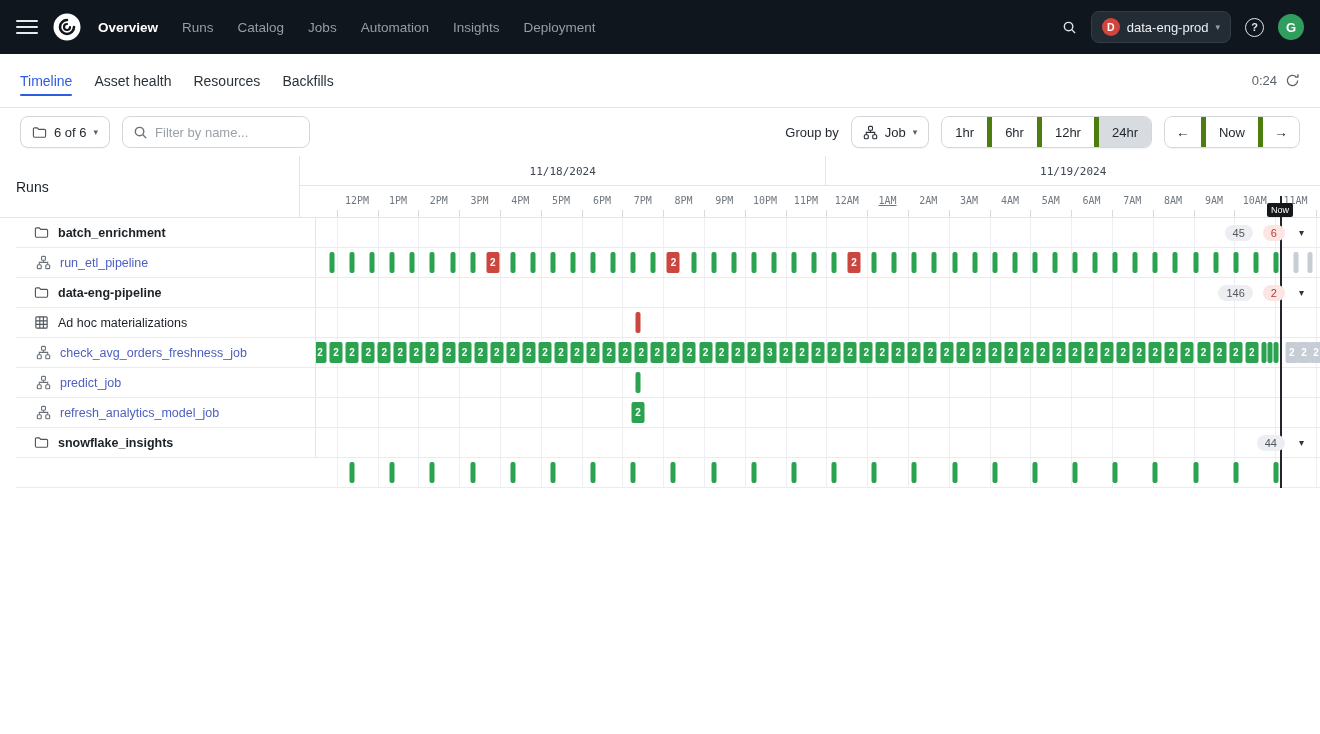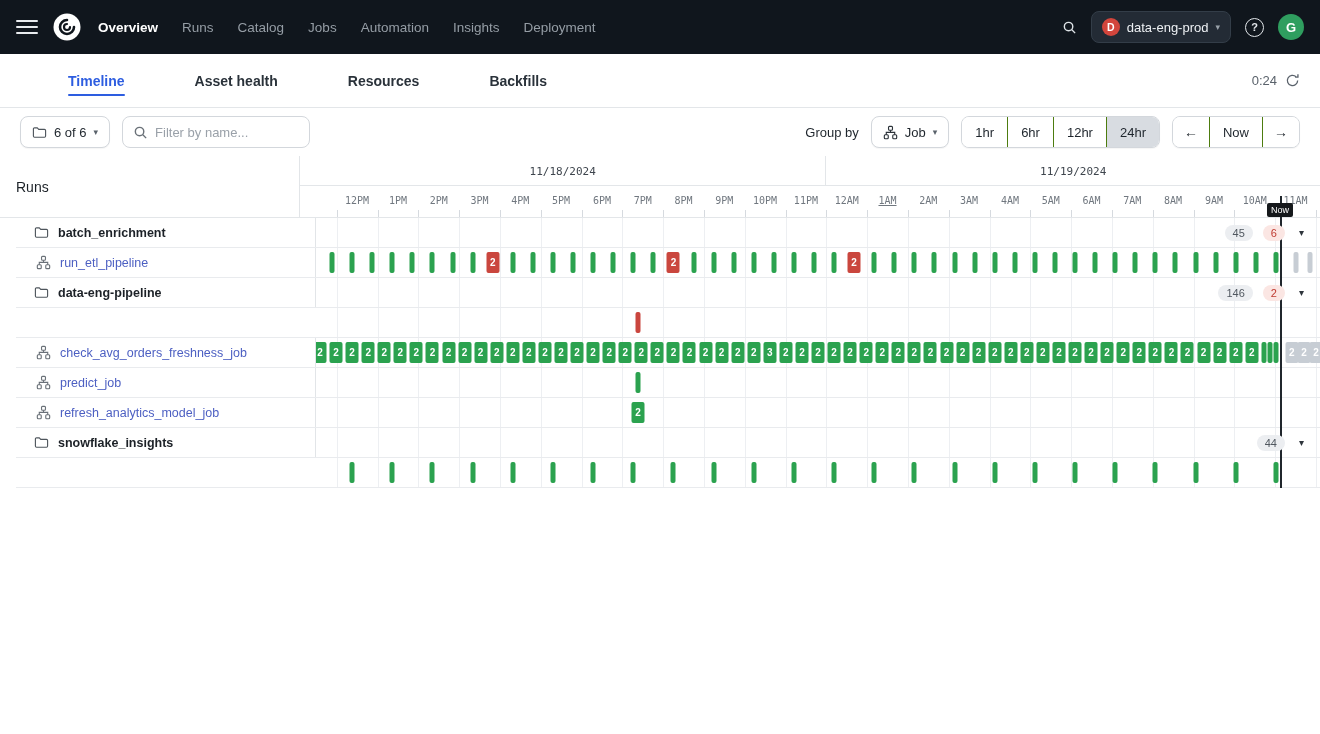--- a/index.html
+++ b/index.html
@@ -24,43 +24,43 @@
   .dep-name { color:#EDF0F3; font-size:13px; font-weight:500; }
   .caret { font-size:9px; color:#99A1A9; }
   .help-circle { width:19px; height:19px; border:1.5px solid #E2E6EA; border-radius:50%; color:#E2E6EA;
     font-size:11px; font-weight:700; display:flex; align-items:center; justify-content:center; }
   .avatar { width:26px; height:26px; border-radius:50%; background:#2F9E5F; color:#fff;
     font-size:13px; font-weight:700; display:flex; align-items:center; justify-content:center; cursor:pointer; }
 
   
   .tabbar { height:54px; display:flex; align-items:stretch; padding:0 20px; border-bottom:1px solid #E3E6E9; }
   .tabs { display:flex; gap:22px; }
-  .tab { display:flex; align-items:center; font-size:14px; font-weight:700; color:#2A323A;
-    position:relative; cursor:pointer;margin-left:48px; }
+  .tab { display:flex; align-items:center; font-size:14px; font-weight:400; color:#2A323A;
+    position:relative; cursor:pointer; }
   .tab.active { color:#2D5DE0; }
   .tab.active::after { content:""; position:absolute; left:0; right:0; bottom:11px; height:2px;
     border-radius:1px; background:#2D5DE0; }
   .refresh-area { margin-left:auto; display:flex; align-items:center; gap:8px; color:#5A626B; font-size:13px; }
 
   
   .toolbar { height:48px; display:flex; align-items:center; padding:0 20px; gap:12px; }
   .btn { height:32px; display:inline-flex; align-items:center; gap:7px; padding:0 11px;
     border:1px solid #D3D7DC; border-radius:8px; background:#fff; font-size:13px; color:#1E252C;
     box-shadow:0 1px 1px rgba(0,0,0,.04); }
   .btn .caret, .seg-caret { color:#5A626B; }
   .filter { width:188px; height:32px; display:flex; align-items:center; gap:7px; padding:0 10px;
     border:1px solid #D3D7DC; border-radius:8px; background:#fff; }
   .filter input { border:none; outline:none; width:100%; font-size:13px; color:#1E252C; font-family:inherit; }
   .filter input::placeholder { color:#9AA1A9; }
   .toolbar-right { margin-left:auto; display:flex; align-items:center; gap:12px; }
   .groupby-label { font-size:13px; color:#1E252C; }
   .segmented { display:flex; border:1px solid #D3D7DC; border-radius:8px; overflow:hidden;
     background:#fff; box-shadow:0 1px 1px rgba(0,0,0,.04); }
   .seg { height:30px; padding:0 13px; font-size:13px; color:#1E252C; display:flex; align-items:center;
-    background:#fff; border-left:1px solid #4d7c0f; }
+    background:#fff; border-left:5px solid #4d7c0f; }
   .seg:first-child { border-left:none; }
   .seg.active { background:#D8DCE1; }
   .seg.arrow { font-size:14px; padding:0 11px; }
 
   
   .timeline { position:relative; width:1320px; }
   .tl-head { position:relative; height:62px; }
   .runs-cell { position:absolute; left:0; top:0; width:300px; height:62px; padding-left:16px;
     display:flex; align-items:center; font-size:14px; color:#1B2127;
     border-right:1px solid #E2E5E8; border-bottom:1px solid #E3E6E9; background:#fff; }
@@ -376,20 +376,27 @@
           </svg>
           <span class="row-name bold">data-eng-pipeline</span>
         </div>
         <div class="badge-area">
           <span class="badge gray">146</span>
           <span class="badge red">2</span>
           <button class="caret-btn">▾</button>
         </div>
       </div>
       <div class="row">
+        <div class="row-label adhoc">
+          <svg class="ic" viewBox="0 0 16 16" fill="none" stroke="#4E555C" stroke-width="1.2">
+            <rect x="2" y="2" width="12" height="12" rx="1"></rect>
+            <path d="M2 6.2h12M2 10h12M6.2 2v12M10 2v12"></path>
+          </svg>
+          <span class="row-name">Ad hoc materializations</span>
+        </div>
         <div class="row-track">
           <div class="bar" style="left: 32.08%; width: 5px; background: rgb(202, 70, 62);"></div>
         </div>
       </div>
       <div class="row">
         <div class="row-label job">
           <svg class="ic" viewBox="0 0 16 16" fill="none" stroke="#6A7178" stroke-width="1.2">
             <rect x="5.9" y="1.4" width="4.2" height="4.2" rx="1"></rect>
             <rect x="1.4" y="10.4" width="4.2" height="4.2" rx="1"></rect>
             <rect x="10.4" y="10.4" width="4.2" height="4.2" rx="1"></rect>

